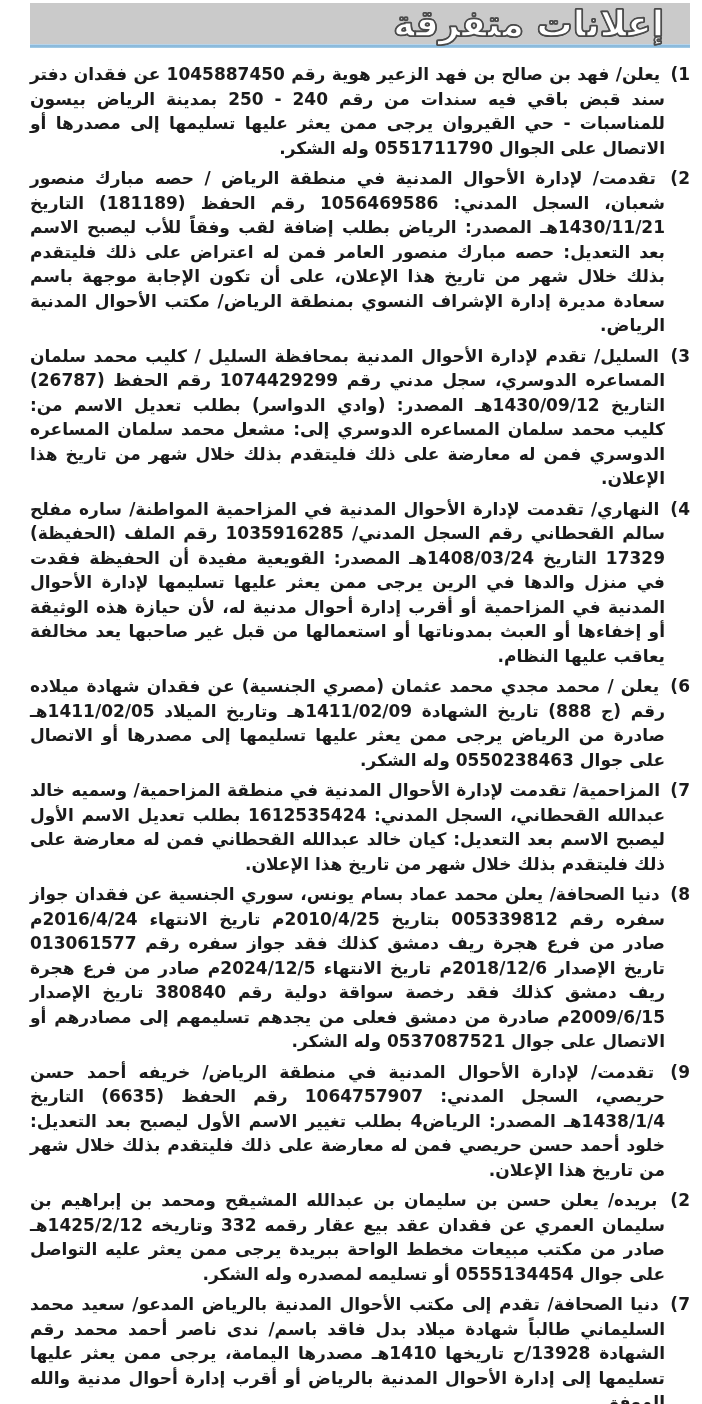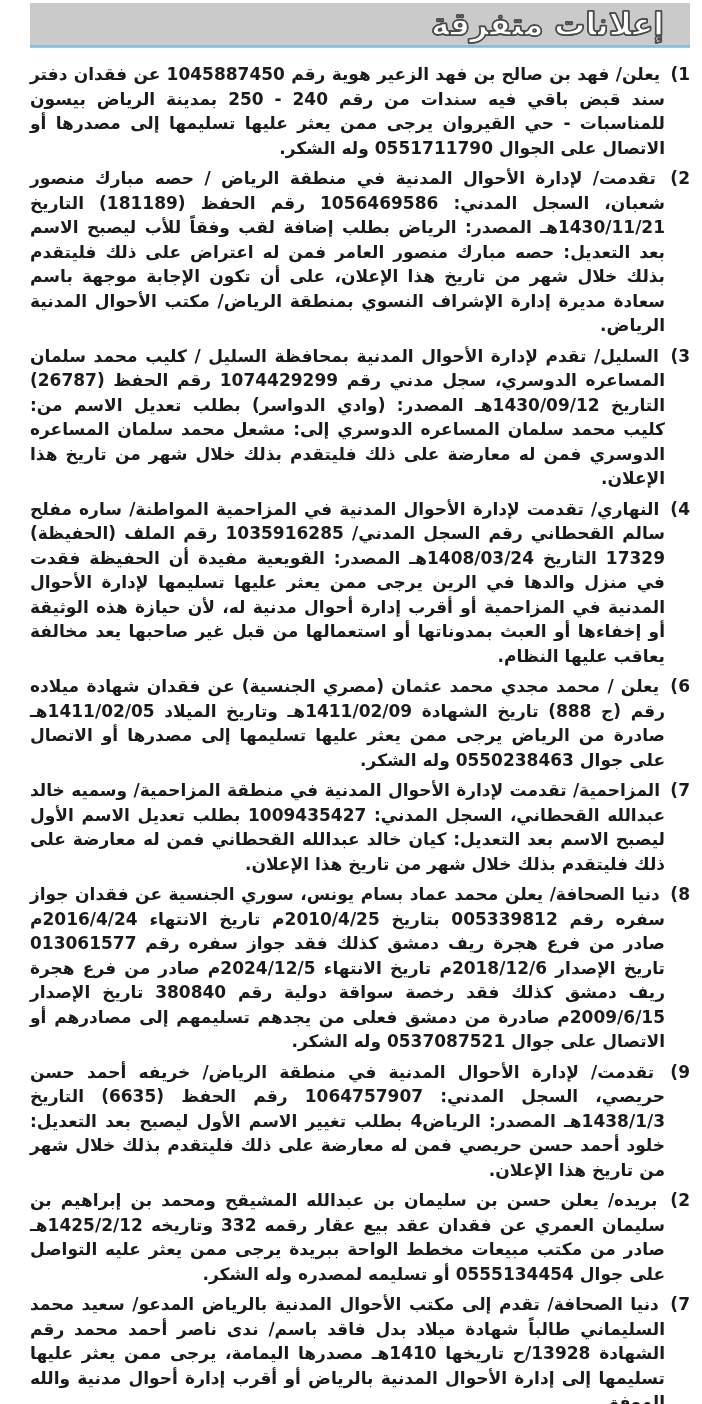--- a/index.html
+++ b/index.html
@@ -20,21 +20,21 @@
     height: 41px;
     background: var(--bar-color, #cacaca);
     direction: rtl;
     display: flex;
     align-items: center;
     padding-right: 26px;
     box-sizing: border-box;
   }
   .header-title {
     font-weight: bold;
-    font-size: 31px;
+    font-size: 36px;
     letter-spacing: 1px;
     color: #ffffff;
     -webkit-text-stroke: 1.5px #4a4a4a;
     text-shadow: 0 1px 0 #4a4a4a, 0 -1px 0 #4a4a4a, 1px 0 0 #4a4a4a, -1px 0 0 #4a4a4a;
     white-space: nowrap;
   }
   .header-underline {
     margin: 0 12px 0 30px;
     height: 4px;
     background: linear-gradient(to bottom, #cde2f1 0%, #7fb2d8 45%, #aacfe7 100%);
@@ -84,29 +84,29 @@
     <p class="item">
       <span class="num">4) </span><span class="txt">النهاري/ تقدمت لإدارة الأحوال المدنية في المزاحمية المواطنة/ ساره مفلح سالم القحطاني رقم السجل المدني/ 1035916285 رقم الملف (الحفيظة) 17329 التاريخ 1408/03/24هـ المصدر: القويعية مفيدة أن الحفيظة فقدت في منزل والدها في الرين يرجى ممن يعثر عليها تسليمها لإدارة الأحوال المدنية في المزاحمية أو أقرب إدارة أحوال مدنية له، لأن حيازة هذه الوثيقة أو إخفاءها أو العبث بمدوناتها أو استعمالها من قبل غير صاحبها يعد مخالفة يعاقب عليها النظام.</span>
     </p>
 
 
     <p class="item">
       <span class="num">6) </span><span class="txt">يعلن / محمد مجدي محمد عثمان (مصري الجنسية) عن فقدان شهادة ميلاده رقم (ج 888) تاريخ الشهادة 1411/02/09هـ وتاريخ الميلاد 1411/02/05هـ صادرة من الرياض يرجى ممن يعثر عليها تسليمها إلى مصدرها أو الاتصال على جوال 0550238463 وله الشكر.</span>
     </p>
 
     <p class="item">
-      <span class="num">7) </span><span class="txt">المزاحمية/ تقدمت لإدارة الأحوال المدنية في منطقة المزاحمية/ وسميه خالد عبدالله القحطاني، السجل المدني: 1009435427 بطلب تعديل الاسم الأول ليصبح الاسم بعد التعديل: كيان خالد عبدالله القحطاني فمن له معارضة على ذلك فليتقدم بذلك خلال شهر من تاريخ هذا الإعلان.</span>
+      <span class="num">7) </span><span class="txt">المزاحمية/ تقدمت لإدارة الأحوال المدنية في منطقة المزاحمية/ وسميه خالد عبدالله القحطاني، السجل المدني: 1612535424 بطلب تعديل الاسم الأول ليصبح الاسم بعد التعديل: كيان خالد عبدالله القحطاني فمن له معارضة على ذلك فليتقدم بذلك خلال شهر من تاريخ هذا الإعلان.</span>
     </p>
 
     <p class="item">
       <span class="num">8) </span><span class="txt">دنيا الصحافة/ يعلن محمد عماد بسام يونس، سوري الجنسية عن فقدان جواز سفره رقم 005339812 بتاريخ 2010/4/25م تاريخ الانتهاء 2016/4/24م صادر من فرع هجرة ريف دمشق كذلك فقد جواز سفره رقم 013061577 تاريخ الإصدار 2018/12/6م تاريخ الانتهاء 2024/12/5م صادر من فرع هجرة ريف دمشق كذلك فقد رخصة سواقة دولية رقم 380840 تاريخ الإصدار 2009/6/15م صادرة من دمشق فعلى من يجدهم تسليمهم إلى مصادرهم أو الاتصال على جوال 0537087521 وله الشكر.</span>
     </p>
 
     <p class="item">
-      <span class="num">9) </span><span class="txt">تقدمت/ لإدارة الأحوال المدنية في منطقة الرياض/ خريفه أحمد حسن حريصي، السجل المدني: 1064757907 رقم الحفظ (6635) التاريخ 1438/1/3هـ المصدر: الرياض4 بطلب تغيير الاسم الأول ليصبح بعد التعديل: خلود أحمد حسن حريصي فمن له معارضة على ذلك فليتقدم بذلك خلال شهر من تاريخ هذا الإعلان.</span>
+      <span class="num">9) </span><span class="txt">تقدمت/ لإدارة الأحوال المدنية في منطقة الرياض/ خريفه أحمد حسن حريصي، السجل المدني: 1064757907 رقم الحفظ (6635) التاريخ 1438/1/4هـ المصدر: الرياض4 بطلب تغيير الاسم الأول ليصبح بعد التعديل: خلود أحمد حسن حريصي فمن له معارضة على ذلك فليتقدم بذلك خلال شهر من تاريخ هذا الإعلان.</span>
     </p>
 
     <p class="item">
       <span class="num">2) </span><span class="txt">بريده/ يعلن حسن بن سليمان بن عبدالله المشيقح ومحمد بن إبراهيم بن سليمان العمري عن فقدان عقد بيع عقار رقمه 332 وتاريخه 1425/2/12هـ صادر من مكتب مبيعات مخطط الواحة ببريدة يرجى ممن يعثر عليه التواصل على جوال 0555134454 أو تسليمه لمصدره وله الشكر.</span>
     </p>
 
     <p class="item">
       <span class="num">7) </span><span class="txt">دنيا الصحافة/ تقدم إلى مكتب الأحوال المدنية بالرياض المدعو/ سعيد محمد السليماني طالباً شهادة ميلاد بدل فاقد باسم/ ندى ناصر أحمد محمد رقم الشهادة 13928/ح تاريخها 1410هـ مصدرها اليمامة، يرجى ممن يعثر عليها تسليمها إلى إدارة الأحوال المدنية بالرياض أو أقرب إدارة أحوال مدنية والله الموفق.</span>
     </p>
   </div>

